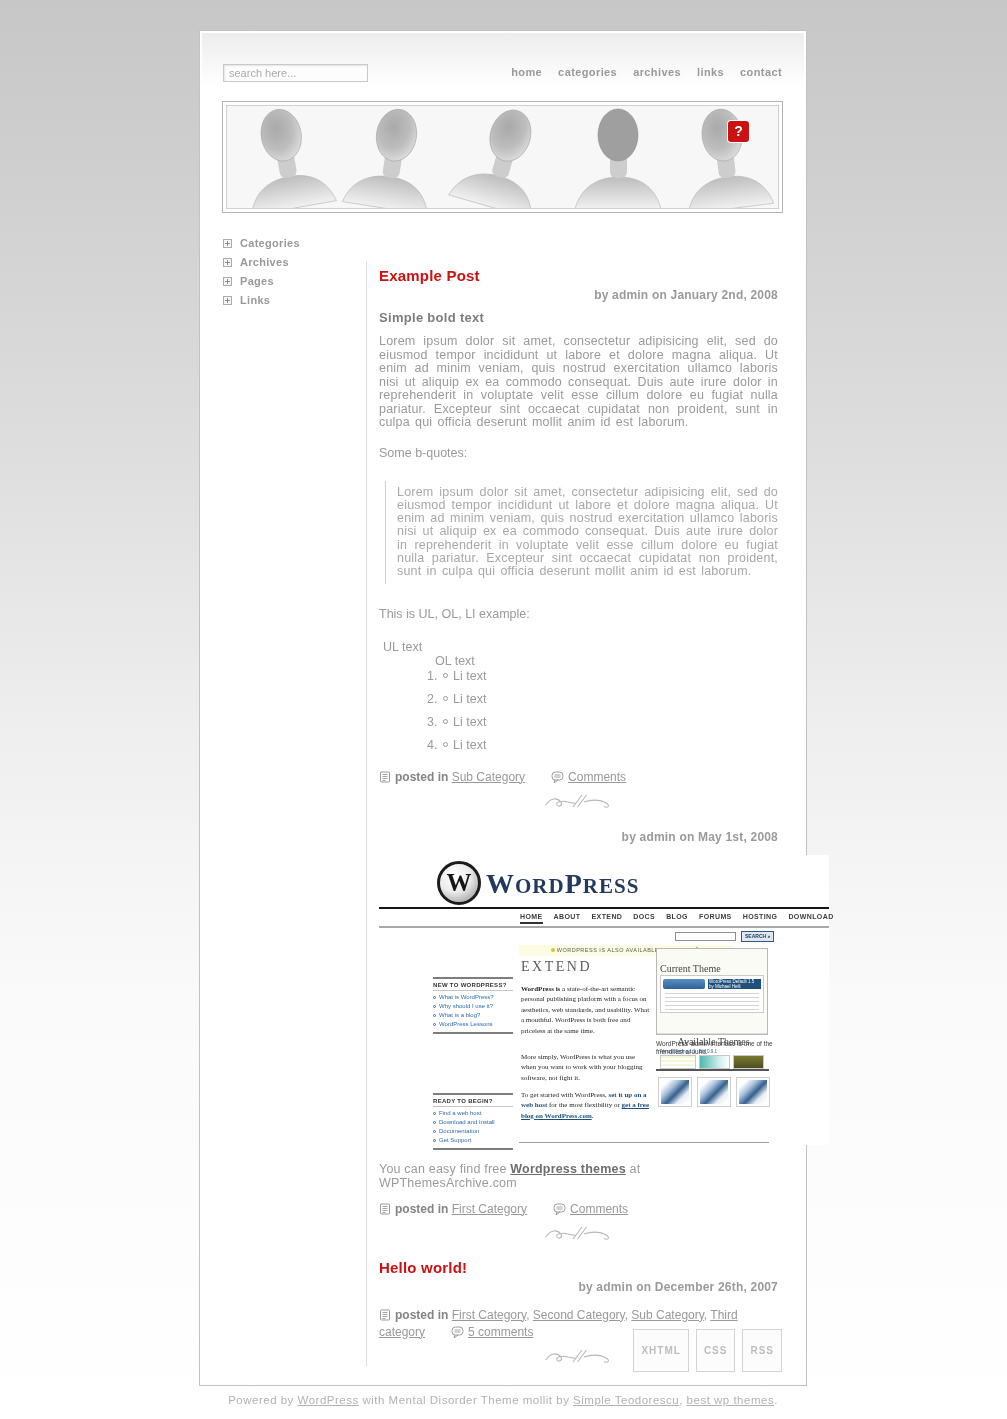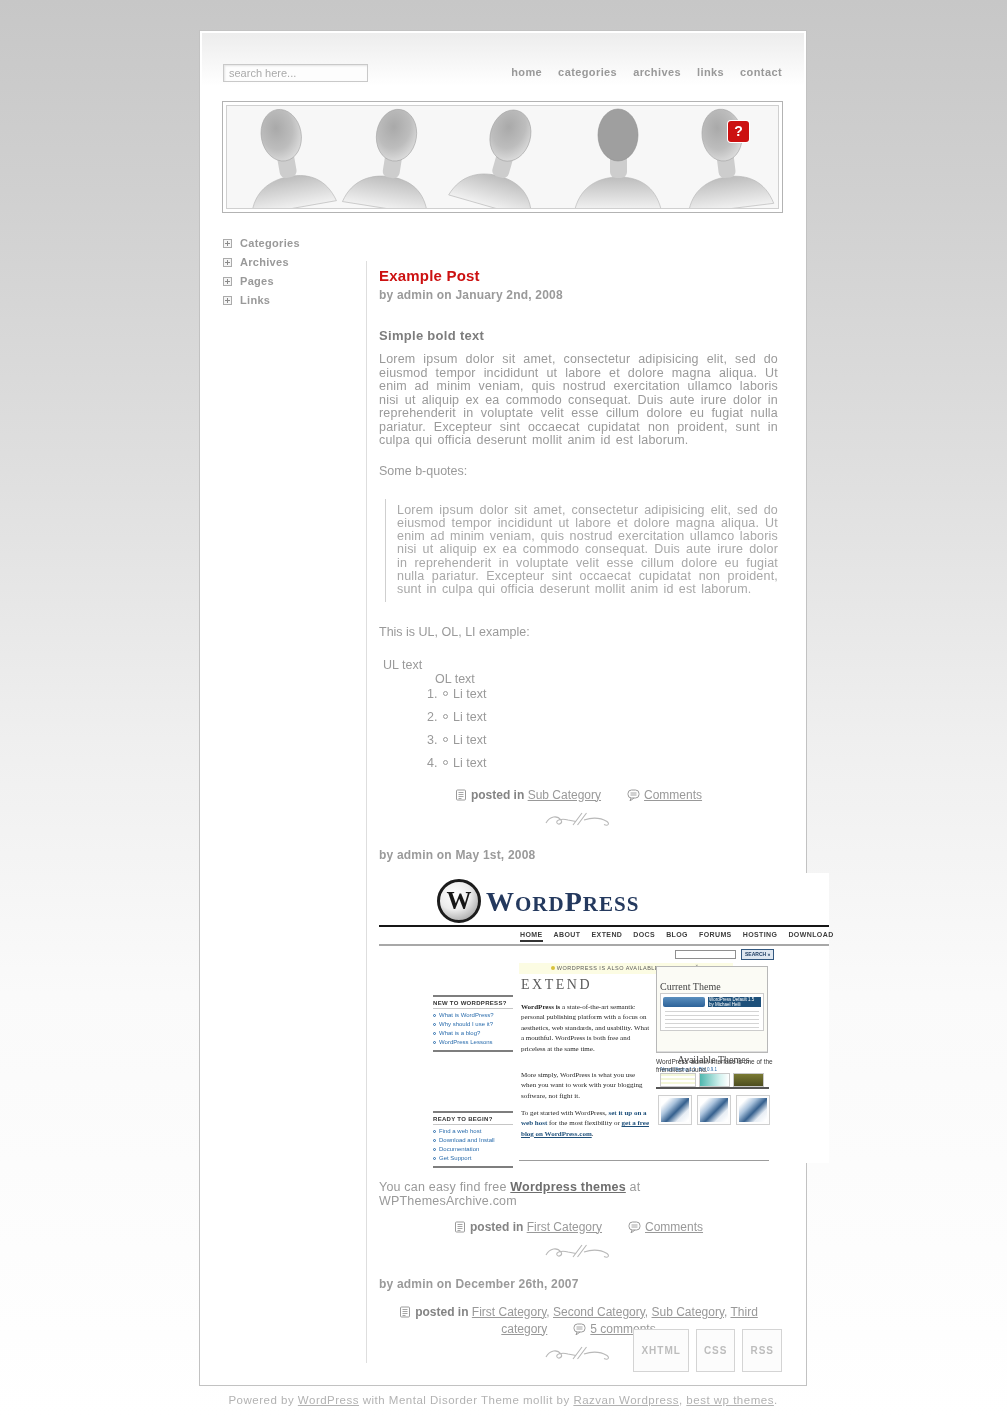--- a/index.html
+++ b/index.html
@@ -50,41 +50,41 @@
   }
   .plus-icon::before { content:""; position:absolute; left:1px; right:1px; top:3px; height:1px; background:#8a8a8a; }
   .plus-icon::after  { content:""; position:absolute; top:1px; bottom:1px; left:3px; width:1px; background:#8a8a8a; }
   .side-label { font-size:11px; font-weight:bold; color:#999; letter-spacing:0.3px; }
   
   .main {
     position:absolute; left:166px; top:230px; width:412px;
     border-left:1px solid #dedede; padding-left:12px;
   }
   .post-title { font-size:15px; font-weight:bold; color:#cc1111; letter-spacing:0.2px; }
-  .byline { font-size:12px; font-weight:bold; color:#9a9a9a; margin-top:4px; letter-spacing:0.2px; }
-  .subhead { font-size:13px; font-weight:bold; color:#7d7d7d; margin-top:26px; letter-spacing:0.3px; }
+  .byline { font-size:12px; font-weight:bold; color:#9a9a9a; margin-top:4px; letter-spacing:0.2px;text-align:right; }
+  .subhead { font-size:13px; font-weight:bold; color:#7d7d7d; margin-top:8px; letter-spacing:0.3px; }
   .body-text {
     font-size:12.5px; color:#9a9a9a; line-height:13.5px; text-align:justify;
     margin-top:10px; letter-spacing:0.2px; word-spacing:1.5px;
   }
   .quote-intro, .list-intro { font-size:12.5px; color:#9a9a9a; margin-top:16px; }
   blockquote.bq {
     margin:21px 0 0 6px; padding:5px 0 5px 11px; border-left:1px solid #cfcfcf;
     font-size:12.5px; color:#a8a8a8; line-height:13.3px; text-align:justify;
     letter-spacing:0.2px; word-spacing:1.5px;
   }
   .ul-label { font-size:12.5px; color:#9a9a9a; margin:19px 0 0 4px; }
   .ol-label { font-size:12.5px; color:#9a9a9a; margin:0 0 0 56px; }
   ol.example { margin-top:1px; padding-left:62px; color:#9a9a9a; font-size:12.5px; }
   ol.example li { margin-bottom:9px; }
   .circle-bullet {
     display:inline-block; width:5px; height:5px; border:1px solid #9a9a9a;
     border-radius:50%; margin:0 5px 1px 2px; vertical-align:middle;
   }
-  .meta { margin-top:17px; text-align:center; font-size:12px; color:#8d8d8d; line-height:17px; }
+  .meta { margin-top:17px; text-align:left; font-size:12px; color:#8d8d8d; line-height:17px; }
   .meta .lbl { font-weight:bold; color:#848484; }
   .meta a { color:#999; text-decoration:underline; cursor:pointer; }
   .meta .sep { color:#999; }
   .meta .comments-wrap { margin-left:26px; white-space:nowrap; }
   .meta svg { vertical-align:-2px; margin-right:4px; }
   .flourish { display:block; margin:7px auto 0 auto; }
   .post2 { margin-top:19px; }
   .post3 { margin-top:16px; }
   .outro { font-size:12.5px; color:#9a9a9a; margin-top:17px; letter-spacing:0.2px; }
   .outro a { color:#6e6e6e; font-weight:bold; text-decoration:underline; cursor:pointer; }
@@ -396,20 +396,21 @@
       <svg class="flourish" width="72" height="18" viewBox="0 0 72 18">
         <g fill="none" stroke="#b8b8b8" stroke-width="1.1">
           <path d="M3 12 C7 5 14 4 18 9 C20 12 16 14.5 14 12 C12.5 9.5 18 7 25 9 L33 10.5"></path>
           <path d="M30 14 L39 2 M34.5 14 L43.5 2"></path>
           <path d="M41 9 C50 6 58 7 64 10.5 C67 12.5 65 15.5 61 13.5"></path>
         </g>
       </svg>
     </div>
 
     <div class="post3">
+      <h2 class="post-title">Hello world!</h2>
       <div class="byline">by admin on December 26th, 2007</div>
       <div class="meta" style="margin-top:13px">
         <svg width="12" height="12" viewBox="0 0 12 12">
             <rect x="1.5" y="1" width="9" height="10" rx="1" fill="none" stroke="#9a9a9a"></rect>
             <path d="M3.5 3.5h5M3.5 5.5h5M3.5 7.5h5M3.5 9.5h3" stroke="#9a9a9a" stroke-width="0.9"></path>
           </svg><span class="lbl">posted in</span>
         <a>First Category</a><span class="sep">, </span>
         <a>Second Category</a><span class="sep">, </span>
         <a>Sub Category</a><span class="sep">, </span>
         <a>Third category</a><span class="comments-wrap"><svg width="13" height="12" viewBox="0 0 13 12">
@@ -429,14 +430,14 @@
   </div>
 
   <div class="foot-buttons">
     <div class="foot-btn">XHTML</div>
     <div class="foot-btn">CSS</div>
     <div class="foot-btn">RSS</div>
   </div>
 </div>
 
 <div class="site-footer">
-  <span>Powered by </span><a>WordPress</a><span> with Mental Disorder Theme mollit by </span><a>Razvan Wordpress</a><span>, </span><a>best wp themes</a><span>.</span>
+  <span>Powered by </span><a>WordPress</a><span> with Mental Disorder Theme mollit by </span><a>Simple Teodorescu</a><span>, </span><a>best wp themes</a><span>.</span>
 </div>
 
 </body></html>

